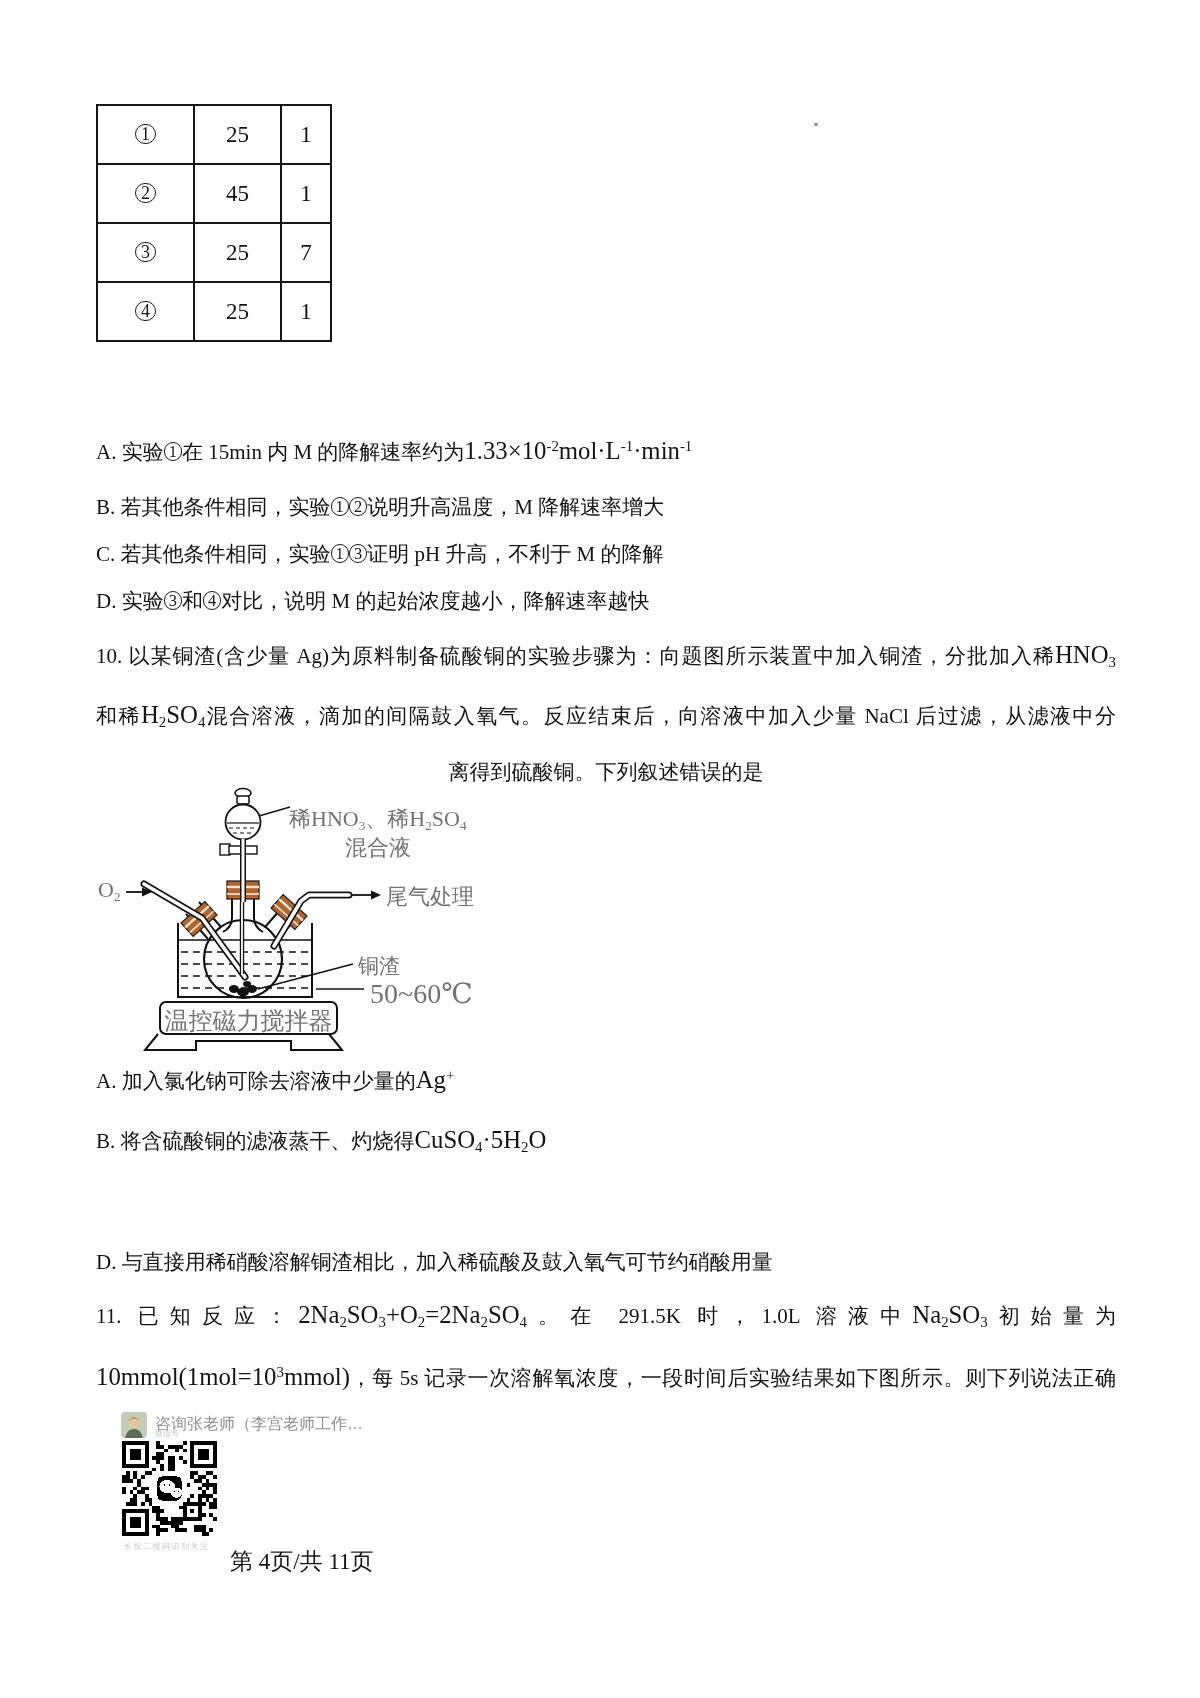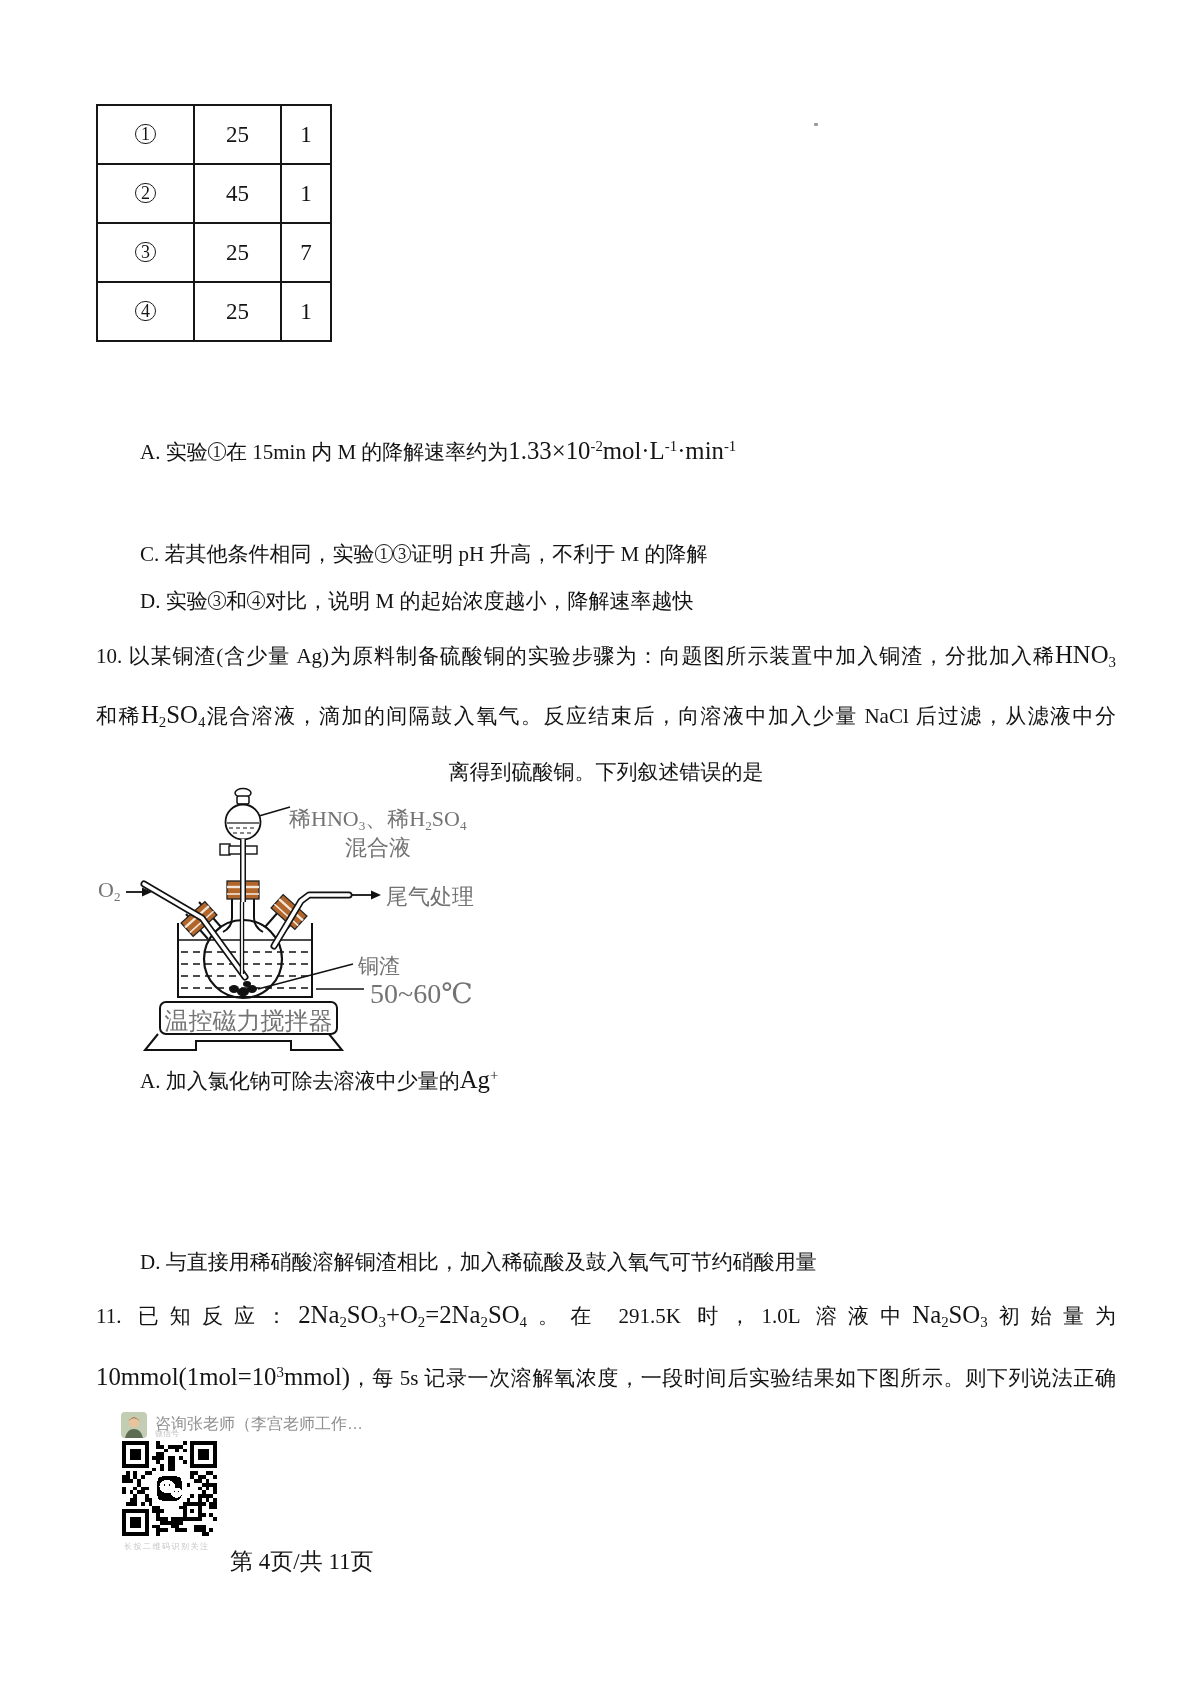--- a/index.html
+++ b/index.html
@@ -4,21 +4,21 @@
 <style>
   html,body{margin:0;padding:0;background:#fff;}
   .page{position:relative;width:1200px;height:1698px;background:#fff;overflow:hidden;
         font-family:"Liberation Serif","DejaVu Serif",serif;color:#141414;}
   
   .dtable{position:absolute;left:96px;top:104px;border-collapse:collapse;}
   .dtable td{border:2px solid #161616;text-align:center;vertical-align:middle;
              font-size:23px;height:57px;padding:0;}
   .dtable td.c1{width:95px;} .dtable td.c2{width:85px;} .dtable td.c3{width:48px;}
   
-  .line{position:absolute;left:96px;font-size:21px;white-space:nowrap;margin-left:44px;}
+  .line{position:absolute;left:96px;font-size:21px;white-space:nowrap;}
   .par{position:absolute;left:96px;width:1020px;font-size:21px;text-align:center;}
   .jl{text-align:justify;text-align-last:justify;}
   .fml{font-size:1.18em;}
   sub,sup{font-size:60%;line-height:0;}
   sub{vertical-align:-0.3em;} sup{vertical-align:0.55em;}
   .circ{display:inline-block;width:1.12em;height:1.12em;line-height:1.05em;border:1.5px solid #1b1b1b;
         border-radius:50%;text-align:center;font-size:0.78em;vertical-align:0.1em;box-sizing:border-box;}
   
   .diagram{position:absolute;left:96px;top:778px;width:460px;height:280px;}
   .diagram svg.appsvg{position:absolute;left:0;top:0;}
@@ -61,20 +61,21 @@
     </tr>
     <tr>
       <td class="c1"><span class="circ">4</span></td>
       <td class="c2">25</td>
       <td class="c3">1</td>
     </tr>
   </tbody>
     </table>
 
   <div class="line" style="top:437px">A. 实验<span class="circ">1</span>在 15min 内 M 的降解速率约为<span class="fml">1.33×10<sup>-2</sup>mol·L<sup>-1</sup>·min<sup>-1</sup></span></div>
+  <div class="line" style="top:493px">B. 若其他条件相同，实验<span class="circ">1</span><span class="circ">2</span>说明升高温度，M 降解速率增大</div>
   <div class="line" style="top:540px">C. 若其他条件相同，实验<span class="circ">1</span><span class="circ">3</span>证明 pH 升高，不利于 M 的降解</div>
   <div class="line" style="top:587px">D. 实验<span class="circ">3</span>和<span class="circ">4</span>对比，说明 M 的起始浓度越小，降解速率越快</div>
 
   <div class="par jl" style="top:641px">10. 以某铜渣(含少量 Ag)为原料制备硫酸铜的实验步骤为：向题图所示装置中加入铜渣，分批加入稀<span class="fml">HNO<sub>3</sub></span></div>
   <div class="par jl" style="top:701px">和稀<span class="fml">H<sub>2</sub>SO<sub>4</sub></span>混合溶液，滴加的间隔鼓入氧气。反应结束后，向溶液中加入少量 NaCl 后过滤，从滤液中分</div>
   <div class="par" style="top:758px">离得到硫酸铜。下列叙述错误的是</div>
 
   <div class="diagram">
     <svg class="appsvg" viewBox="0 0 460 280" width="460" height="280" xmlns="http://www.w3.org/2000/svg">
 
@@ -169,20 +170,21 @@
     <div class="dlabel" style="left:193px;top:26px">稀HNO<sub>3</sub>、稀H<sub>2</sub>SO<sub>4</sub></div>
     <div class="dlabel" style="left:249px;top:55px">混合液</div>
     <div class="dlabel" style="left:2px;top:99px">O<sub>2</sub></div>
     <div class="dlabel" style="left:290px;top:104px">尾气处理</div>
     <div class="dlabel" style="left:262px;top:174px;font-size:21px">铜渣</div>
     <div class="dlabel" style="left:274px;top:199px;font-size:28px">50~60℃</div>
     <div class="dlabel" style="left:64px;top:227px;width:177px;text-align:center;font-size:24px">温控磁力搅拌器</div>
   </div>
 
   <div class="line" style="top:1066px">A. 加入氯化钠可除去溶液中少量的<span class="fml">Ag<sup>+</sup></span></div>
+  <div class="line" style="top:1126px">B. 将含硫酸铜的滤液蒸干、灼烧得<span class="fml">CuSO<sub>4</sub>·5H<sub>2</sub>O</span></div>
   <div class="line" style="top:1248px">D. 与直接用稀硝酸溶解铜渣相比，加入稀硫酸及鼓入氧气可节约硝酸用量</div>
 
   <div class="par jl" style="top:1301px">11. 已知反应：<span class="fml">2Na<sub>2</sub>SO<sub>3</sub>+O<sub>2</sub>=2Na<sub>2</sub>SO<sub>4</sub></span>。在 291.5K 时，1.0L 溶液中<span class="fml">Na<sub>2</sub>SO<sub>3</sub></span>初始量为</div>
   <div class="par jl" style="top:1363px"><span class="fml">10mmol(1mol=10<sup>3</sup>mmol)</span>，每 5s 记录一次溶解氧浓度，一段时间后实验结果如下图所示。则下列说法正确</div>
 
   <div class="qrblock">
     <svg class="avatar" viewBox="0 0 26 26" xmlns="http://www.w3.org/2000/svg">
       <rect x="0" y="0" width="26" height="26" rx="4" fill="#c2cdb4"></rect>
       <circle cx="13" cy="10" r="5.5" fill="#e6c49c"></circle>
       <path d="M7.5,9 Q13,3 18.5,9 Q16,5.5 13,5.5 Q10,5.5 7.5,9 Z" fill="#4a3a2a"></path>

